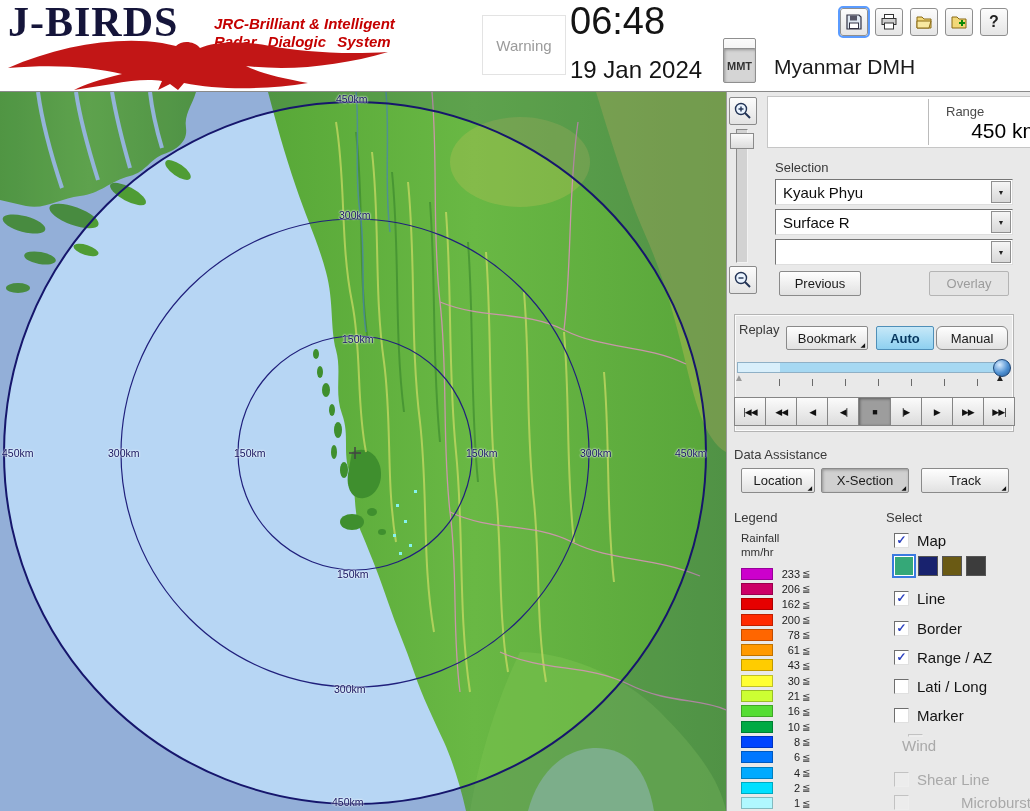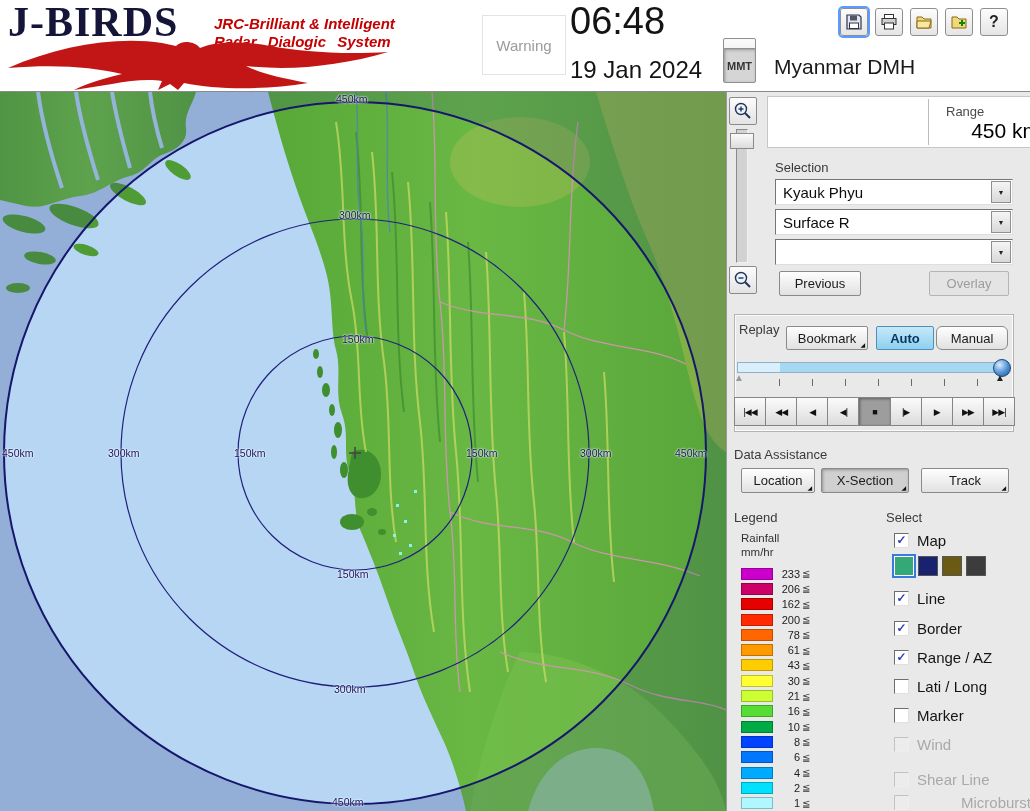--- a/index.html
+++ b/index.html
@@ -476,21 +476,21 @@
           <span class="ov-label">Range / AZ</span>
         </div>
         <div class="ov-row" style="top: 584px;">
           <span class="cb"></span>
           <span class="ov-label">Lati / Long</span>
         </div>
         <div class="ov-row" style="top: 613px; text-align: center;">
           <span class="cb"></span>
           <span class="ov-label">Marker</span>
         </div>
-        <div class="ov-row disabled" style="top: 642px;">
+        <div class="ov-row disabled" style="top: 642px; flex-direction: column;">
           <span class="cb"></span>
           <span class="ov-label">Wind</span>
         </div>
         <div class="ov-row disabled" style="top: 671px; margin-top: 6px;">
           <span class="cb"></span>
           <span class="ov-label">Shear Line</span>
         </div>
         <div class="ov-row disabled" style="top: 700px; gap: 44px;">
           <span class="cb"></span>
           <span class="ov-label">Microburst</span>

